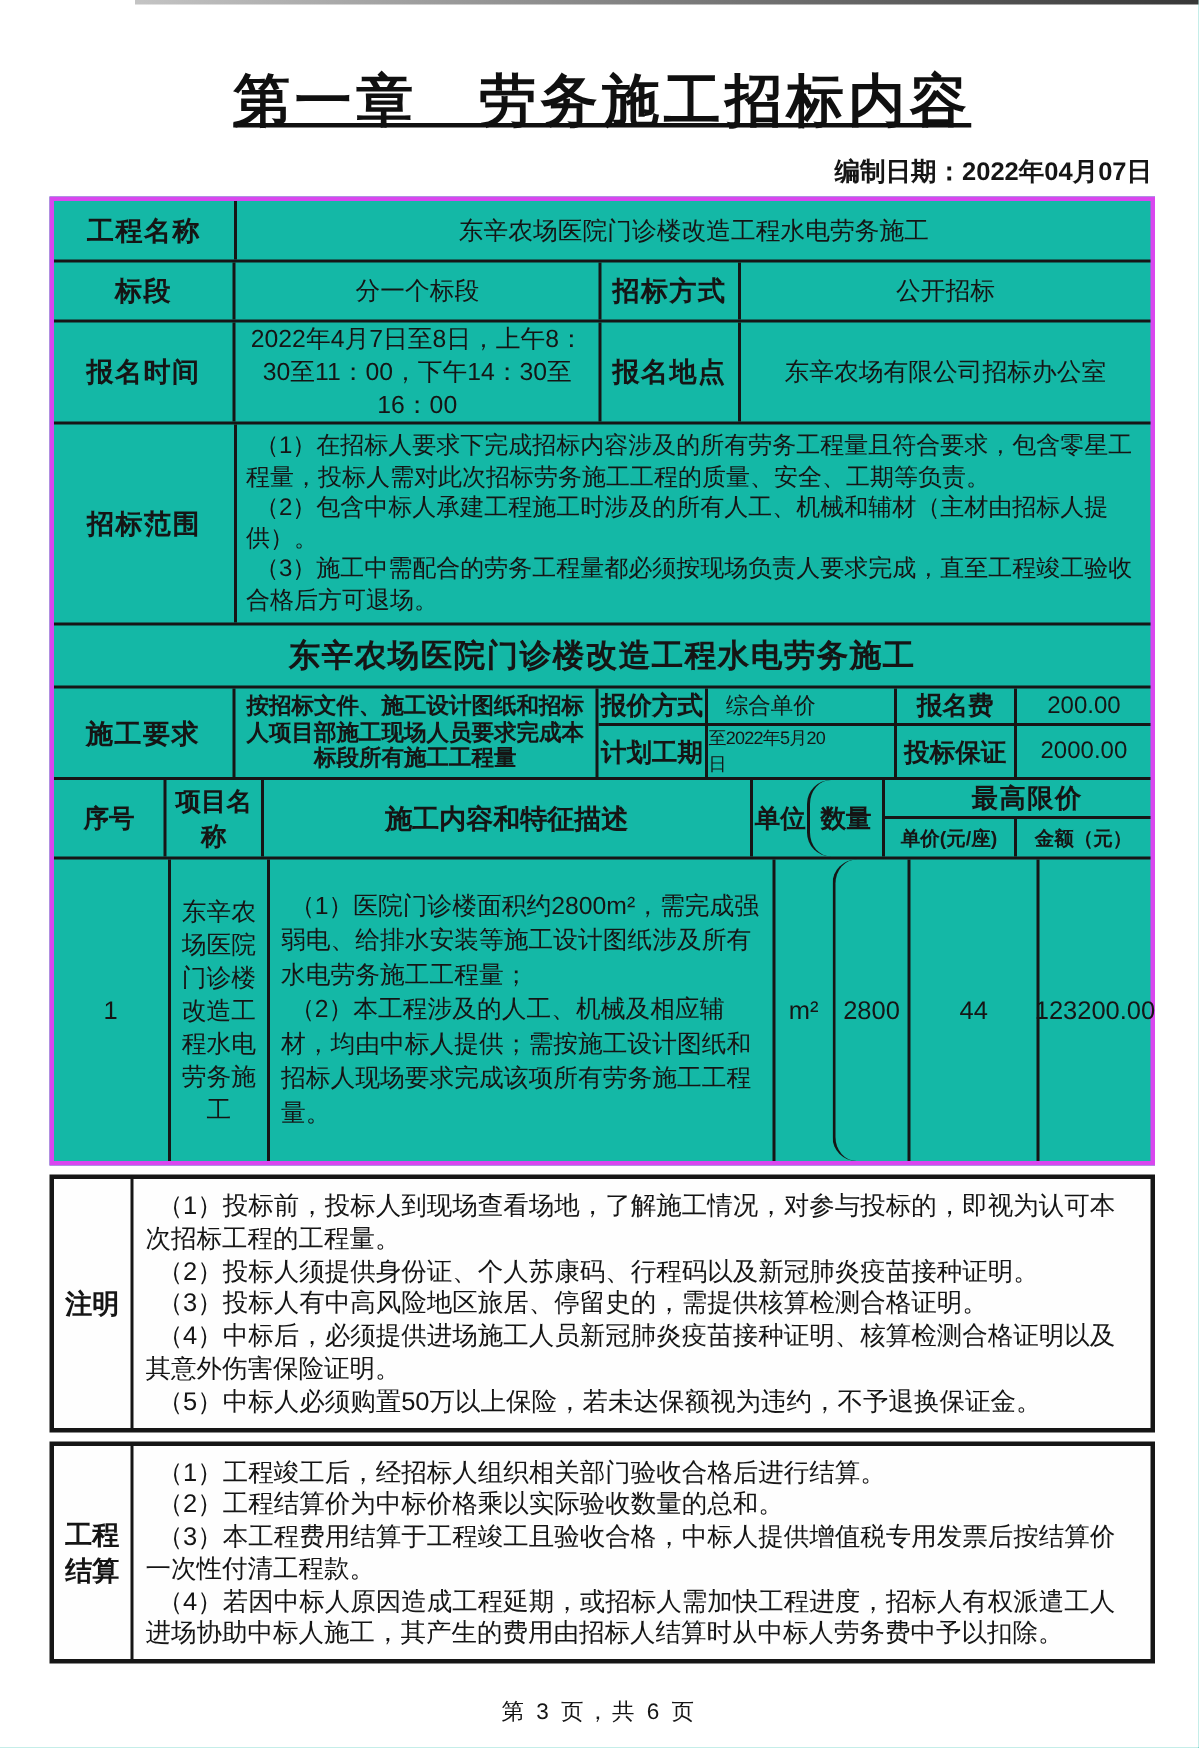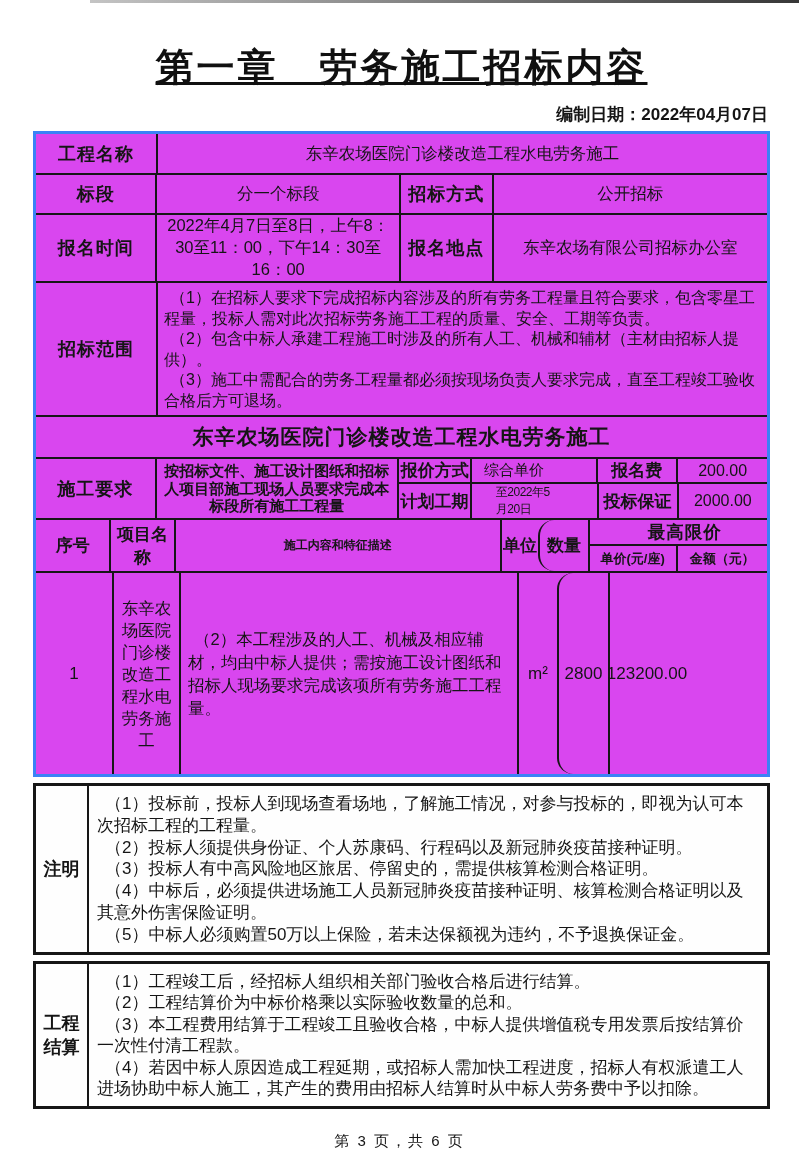--- a/index.html
+++ b/index.html
@@ -27,21 +27,21 @@
     text-decoration: underline;
   }
   .date-line {
     text-align: right;
     font-size: 17px;
     font-weight: 700;
     margin: 10px 2px 5px 0;
   }
 
   
-  .tbl { border: 3px solid #3b82f6; background: #d946ef; }
+  .tbl { border: 3px solid #d946ef; background: #14b8a6; }
   .r { display: flex; border-top: 2px solid #161616; }
   .r:first-child { border-top: none; }
   .c { border-left: 2px solid #161616; display: flex; align-items: center; justify-content: center; text-align: center; }
   .c:first-child { border-left: none; }
   .lbl { font-weight: 700; font-size: 18px; letter-spacing: 1px; }
   .val { font-size: 16.5px; font-weight: 500; }
 
   
   .rowA { min-height: 39px; }
   .rowB { min-height: 40px; }
@@ -72,26 +72,26 @@
 
   .req-text { font-size: 15px; font-weight: 700; line-height: 17.5px; padding: 2px 2px; }
 
   .subtbl { width: 370px; display: flex; flex-direction: column; border-left: 2px solid #161616; }
   .subrow { display: flex; flex: 1; }
   .subrow + .subrow { border-top: 2px solid #161616; }
   .sc { border-left: 2px solid #161616; display: flex; align-items: center; justify-content: center; }
   .sc:first-child { border-left: none; }
   .sc-lab { width: 77px; font-weight: 700; font-size: 17px; }
   .sc-v1  { width: 92px; font-size: 15px; font-weight: 500; }
-  .sc-v1.small { font-size: 12px; letter-spacing: -0.5px; padding-left: 24px; }
+  .sc-v1.small { font-size: 12px; letter-spacing: -0.5px; }
   .sc-lab2 { width: 87px; font-weight: 700; font-size: 17px; letter-spacing: 0; margin-left: 40px; }
   .sc-amt { width: 98px; font-size: 16px; font-weight: 500; }
 
   .hdr { font-weight: 700; font-size: 17px; }
-  .hdr-desc { font-size: 12px; }
+  .hdr-desc { font-size: 18px; }
   .maxprice { width: 186px; display: flex; flex-direction: column; border-left: 2px solid #161616; }
   .mp-top { height: 24px; display: flex; align-items: center; justify-content: center; font-weight: 700; font-size: 17.5px; letter-spacing: 1px; padding-left: 13px; }
   .mp-bottom { flex: 1; display: flex; border-top: 2px solid #161616; }
   .mp-cell { display: flex; align-items: center; justify-content: center; font-weight: 700; font-size: 13px; }
   .mp-unitprice { width: 86px; }
   .mp-amount { flex: 1; border-left: 2px solid #161616; }
 
   .item-name { font-size: 16.5px; font-weight: 500; line-height: 22px; padding: 2px; text-align: center; }
   .item-desc { display: flex; flex-direction: column; justify-content: center; text-align: left; align-items: stretch; padding: 8px 7px; font-size: 16.5px; font-weight: 500; line-height: 23px; }
   .item-desc p { text-indent: 6px; }
@@ -181,24 +181,26 @@
           <div class="mp-cell mp-unitprice">单价(元/座)</div>
           <div class="mp-cell mp-amount">金额（元）</div>
         </div>
       </div>
     </div>
 
     <div class="r rowH">
       <div class="c num-cell w-no">1</div>
       <div class="c w-name item-name">东辛农场医院门诊楼改造工程水电劳务施工</div>
       <div class="c w-desc item-desc">
+        <p>（1）医院门诊楼面积约2800m²，需完成强弱电、给排水安装等施工设计图纸涉及所有水电劳务施工工程量；</p>
         <p>（2）本工程涉及的人工、机械及相应辅材，均由中标人提供；需按施工设计图纸和招标人现场要求完成该项所有劳务施工工程量。</p>
       </div>
       <div class="c num-cell w-unit">m²</div>
       <div class="c num-cell w-qty">2800</div>
+      <div class="c num-cell w-price">44</div>
       <div class="c num-cell w-amt">123200.00</div>
     </div>
 
   </div>
 
   <div class="note-box">
     <div class="note-label">注明</div>
     <div class="note-body">
       <p>（1）投标前，投标人到现场查看场地，了解施工情况，对参与投标的，即视为认可本次招标工程的工程量。</p>
       <p>（2）投标人须提供身份证、个人苏康码、行程码以及新冠肺炎疫苗接种证明。</p>

